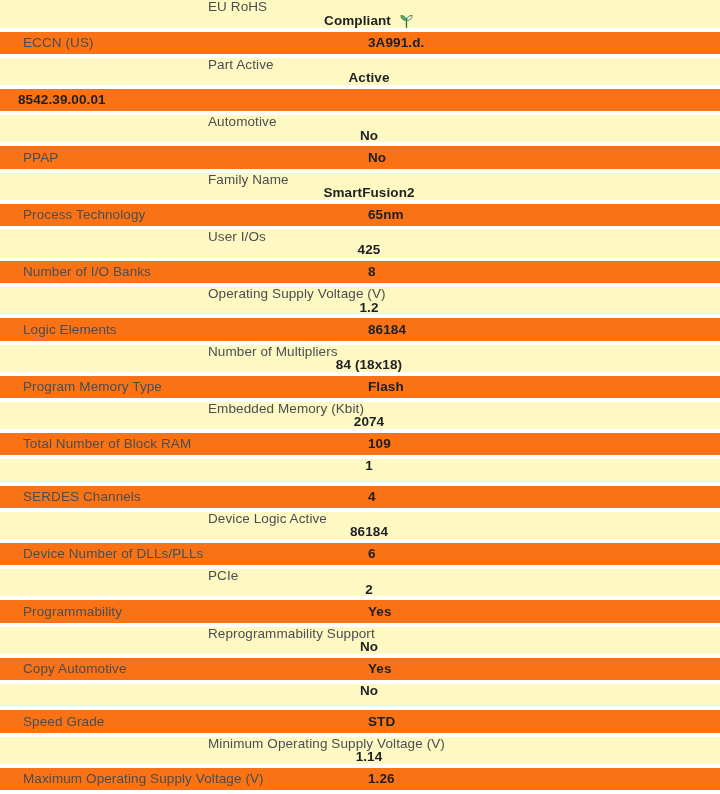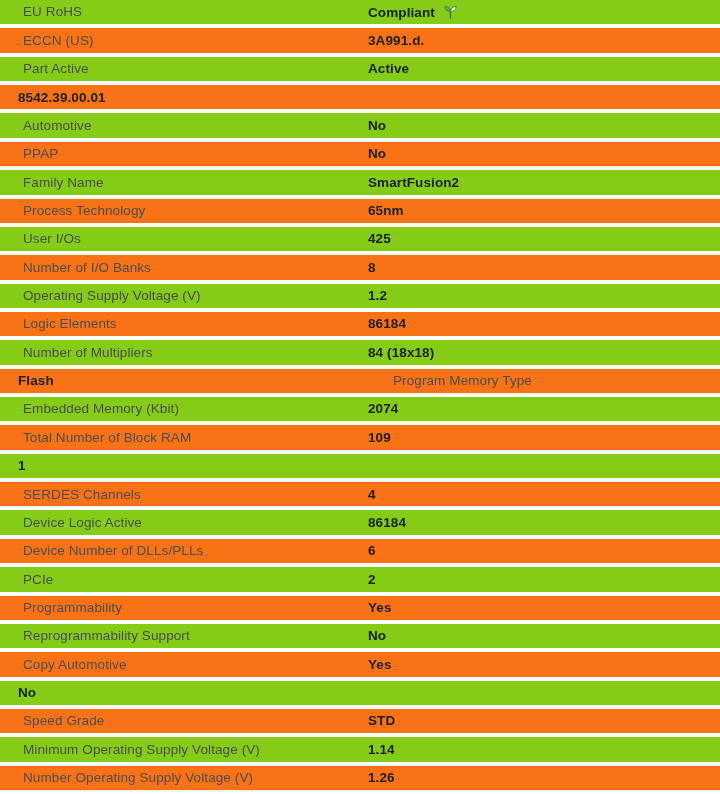--- a/index.html
+++ b/index.html
@@ -22,39 +22,40 @@
   }
   .row {
     flex: 1 1 0;
     display: flex;
     align-items: center;
     box-sizing: border-box;
     border-bottom: 4px solid #ffffff;
     background: #f97316;
   }
   .row.alt {
-    background: #84cc16;
+    background: #fef9c3;
+    flex-direction: column;
   }
   .cell {
     font-size: 13.5px;
     line-height: 1;
     white-space: nowrap;
   }
   .label {
     width: 350px;
     padding-left: 23px;
     box-sizing: border-box;
     color: #4b4d50;
     font-weight: 400;
     letter-spacing: 0.1px;
   }
   .value {
     flex: 1;
     display: flex;
-    align-items: flex-end;
+    align-items: flex-start;
     padding-left: 18px;
     color: #1d1f22;
     font-weight: 700;
     letter-spacing: 0.1px;
   }
   .leaf {
     display: inline-flex;
     margin-left: 8px;
     align-items: center;
   }
@@ -167,25 +168,25 @@
 
   <div class="row alt">
     <div class="cell label">Number of Multipliers</div>
     <div class="cell value">
       <span>84 (18x18)</span>
 
     </div>
   </div>
 
   <div class="row">
+    <div class="cell label">Program Memory Type</div>
     <div class="cell value">
       <span>Flash</span>
 
     </div>
-    <div class="cell label">Program Memory Type</div>
   </div>
 
   <div class="row alt">
     <div class="cell label">Embedded Memory (Kbit)</div>
     <div class="cell value">
       <span>2074</span>
 
     </div>
   </div>
 
@@ -277,19 +278,19 @@
 
   <div class="row alt">
     <div class="cell label">Minimum Operating Supply Voltage (V)</div>
     <div class="cell value">
       <span>1.14</span>
 
     </div>
   </div>
 
   <div class="row">
-    <div class="cell label">Number Operating Supply Voltage (V)</div>
+    <div class="cell label">Maximum Operating Supply Voltage (V)</div>
     <div class="cell value">
       <span>1.26</span>
 
     </div>
   </div>
 </div>
 
 </body></html>

